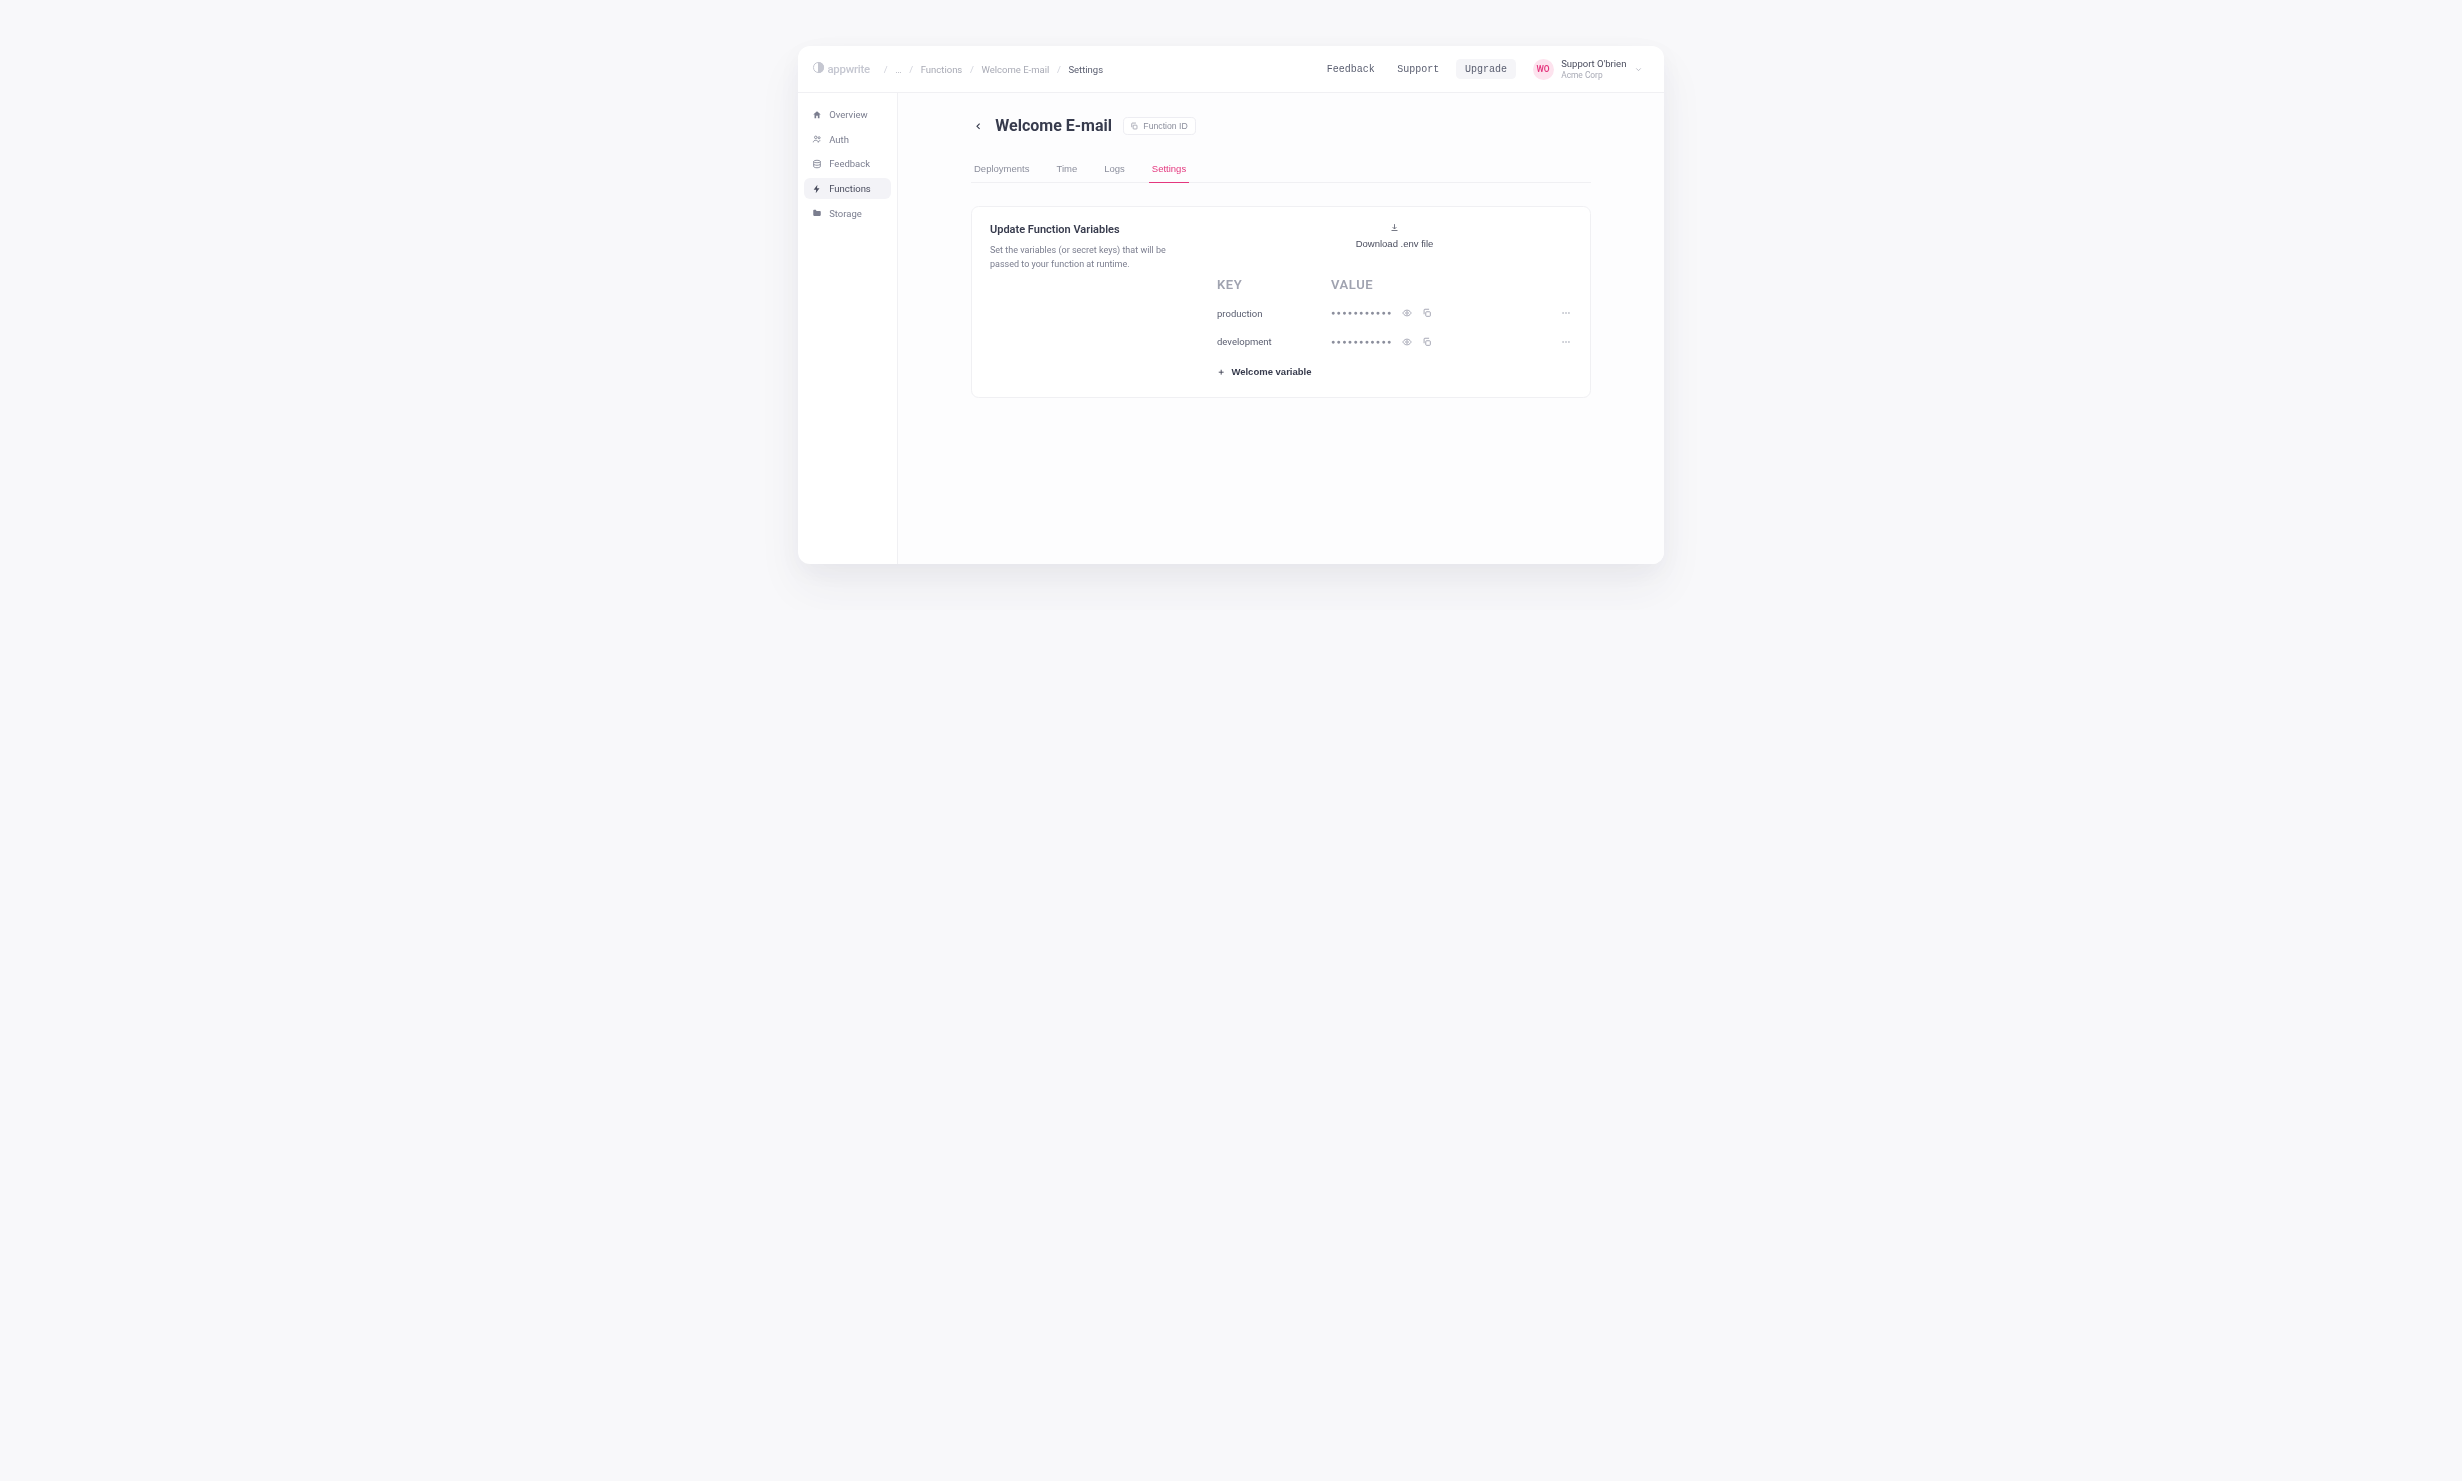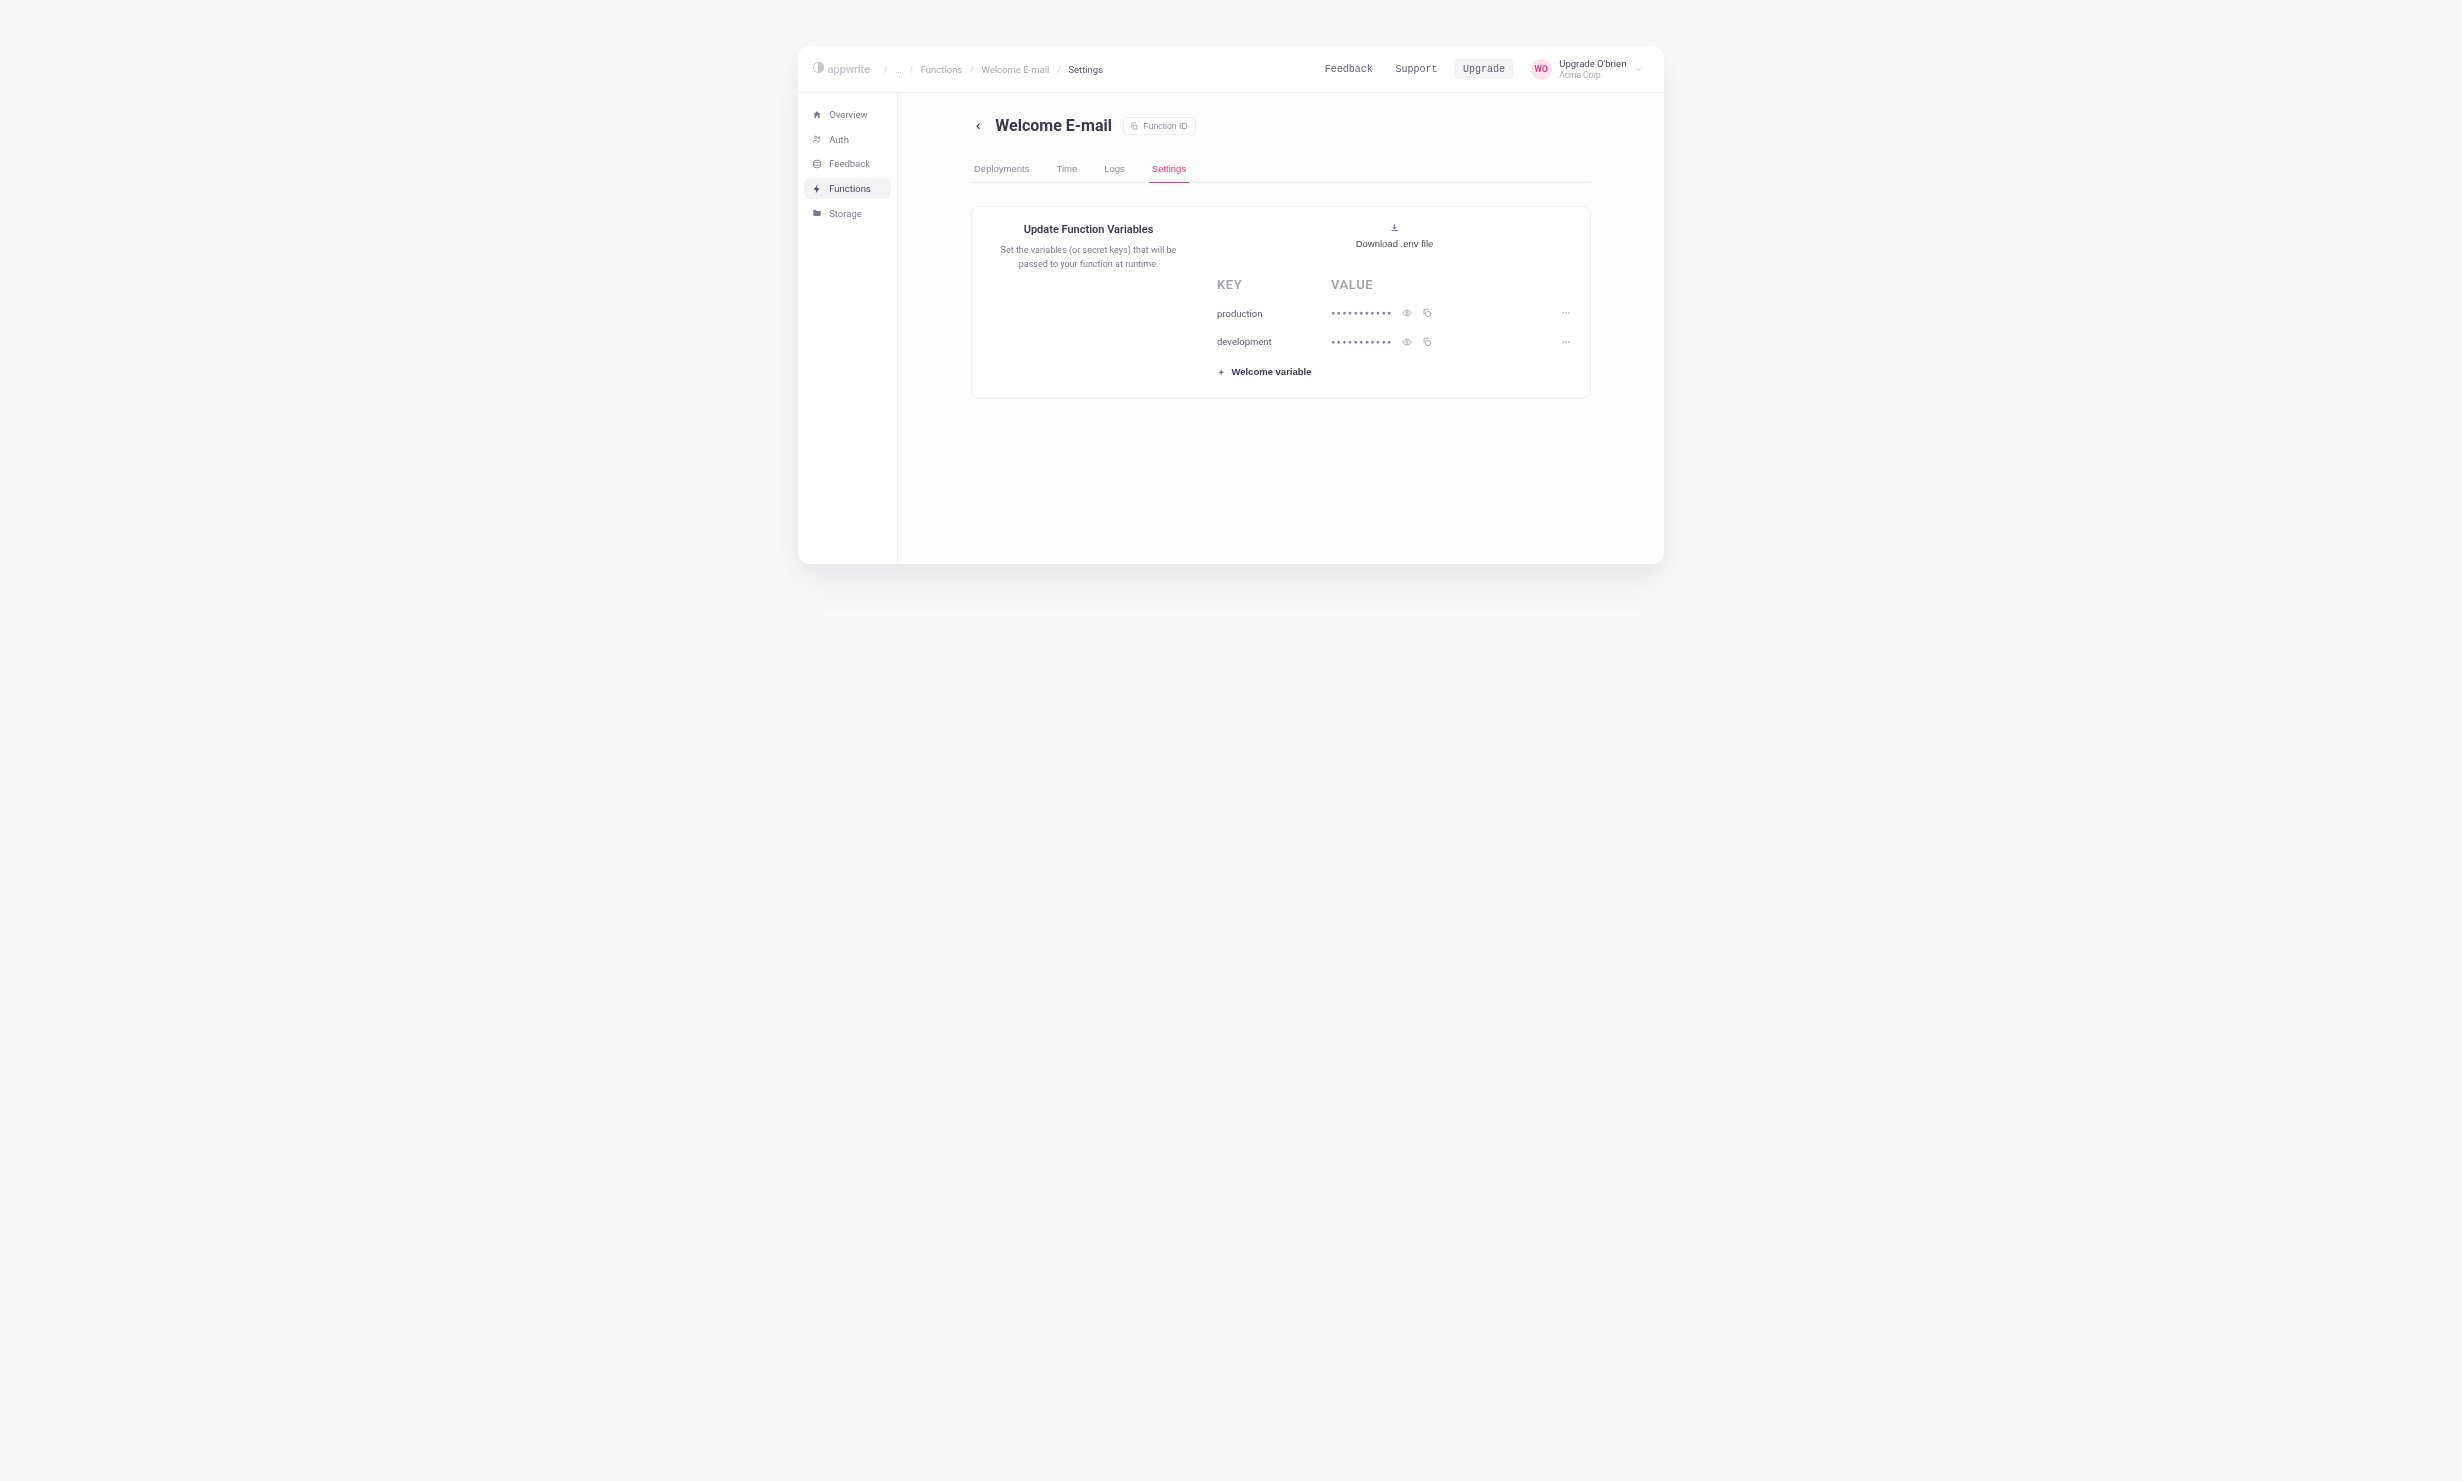--- a/index.html
+++ b/index.html
@@ -194,21 +194,20 @@
   margin-bottom: 16.7px;
 }
 .card-inner {
   display: flex;
   padding: 16.7px 18px 18px 18px;
   gap: 30px;
 }
 .card-left {
   width: 197px;
   flex-shrink: 0;
-  text-align: center;
 }
 .card-title {
   font-size: 11px;
   font-weight: 600;
   color: #373b4d;
   margin-bottom: 7.6px;
 }
 .card-desc {
   font-size: 9px;
   color: #7b7e8f;
@@ -333,21 +332,21 @@
       <span class="sep">/</span>
       <span class="current">Settings</span>
     </div>
     <div class="header-right">
       <button class="topbtn">Feedback</button>
       <button class="topbtn">Support</button>
       <button class="topbtn upgrade">Upgrade</button>
       <div class="orgchip">
         <div class="avatar">WO</div>
         <div class="orgmeta">
-          <span class="uname">Upgrade O'brien</span>
+          <span class="uname">Support O'brien</span>
           <span class="uorg">Acme Corp</span>
         </div>
         <svg class="chev" viewBox="0 0 24 24" fill="none" stroke="currentColor" stroke-width="2">
             <polyline points="6 9 12 15 18 9"></polyline>
           </svg>
       </div>
     </div>
   </div>
 
   <div class="body">

